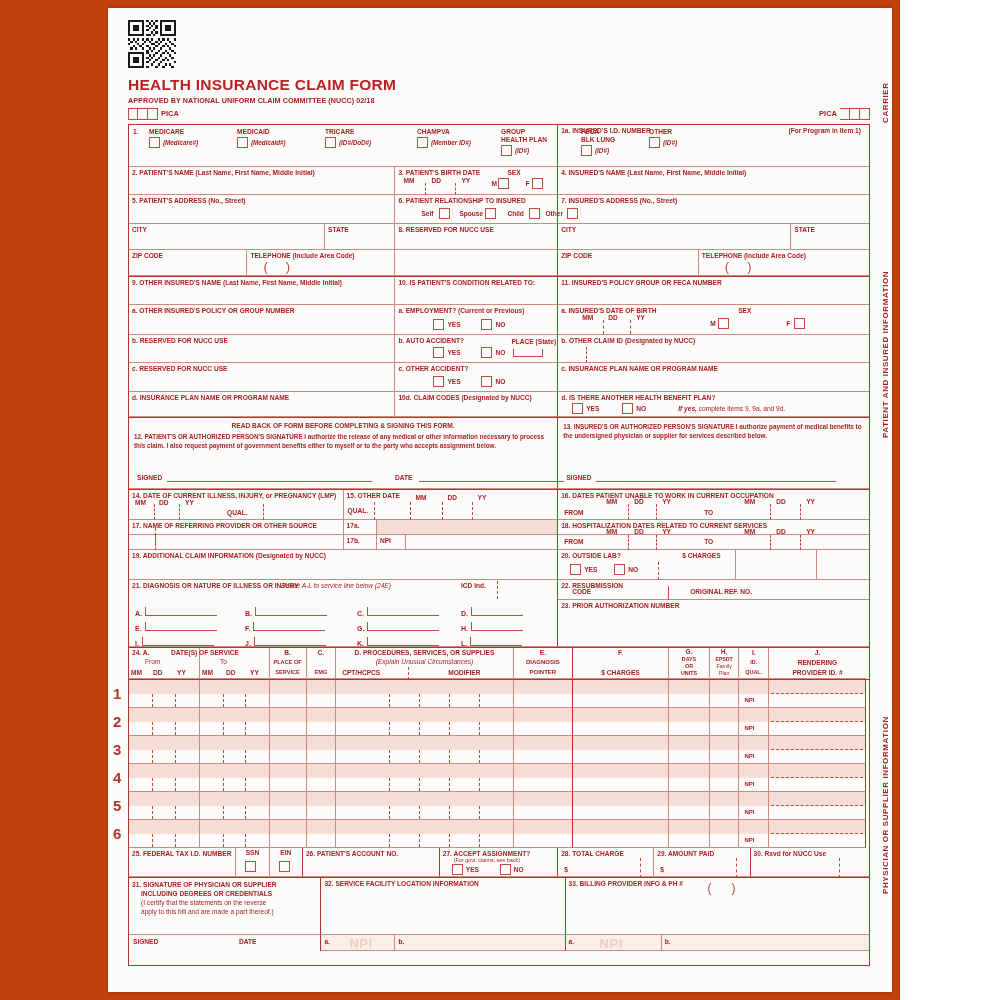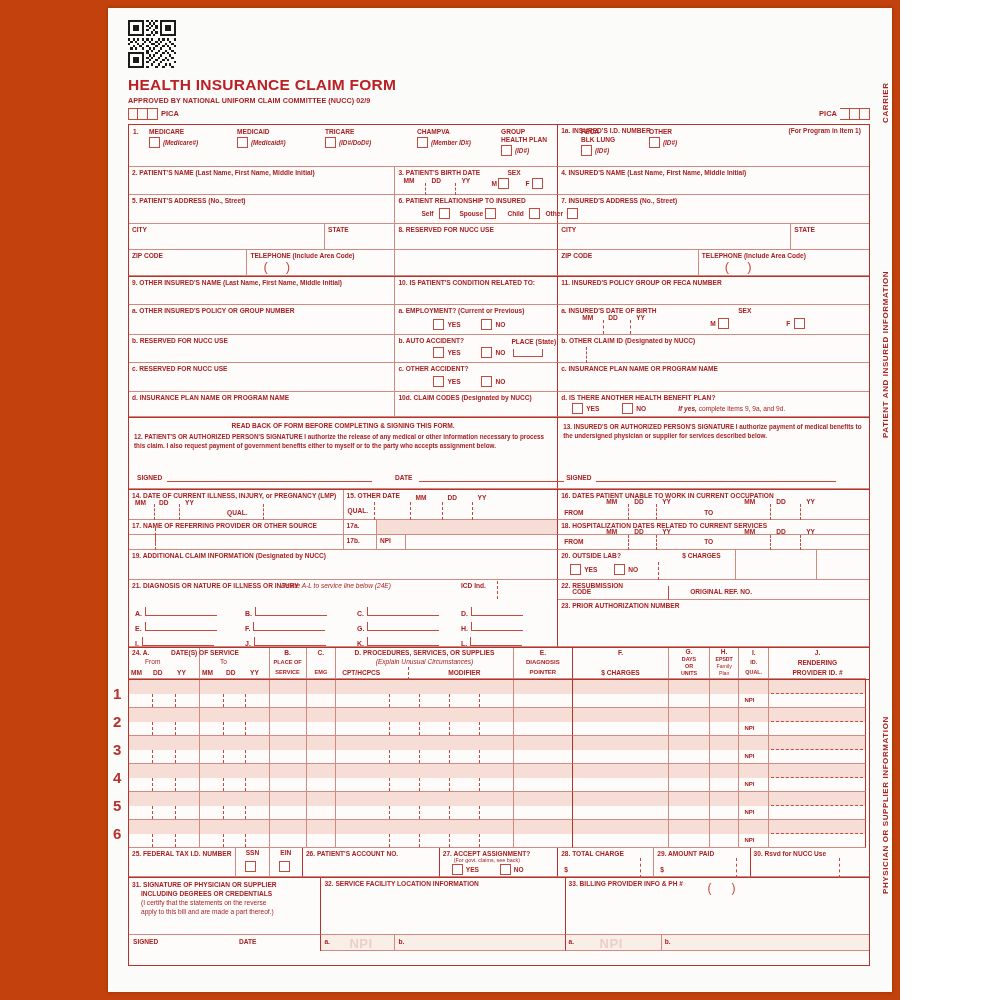--- a/index.html
+++ b/index.html
@@ -209,21 +209,21 @@
             <rect x="18" y="19" width="1" height="1"></rect>
         <rect x="8" y="20" width="1" height="1"></rect>
             <rect x="12" y="20" width="1" height="1"></rect>
             <rect x="15" y="20" width="1" height="1"></rect>
             <rect x="19" y="20" width="1" height="1"></rect>
       </g>
     </svg>
   </div>
 
   <div id="title">HEALTH INSURANCE CLAIM FORM</div>
-  <div id="approved">APPROVED BY NATIONAL UNIFORM CLAIM COMMITTEE (NUCC) 02/9</div>
+  <div id="approved">APPROVED BY NATIONAL UNIFORM CLAIM COMMITTEE (NUCC) 02/18</div>
 
   <div id="picaL">
     <div class="picabox"></div>
     <div class="picabox"></div>
     <div class="picabox"></div>
     <div class="picalbl">PICA</div>
   </div>
   <div id="picaR">
     <div class="picalbl">PICA</div>
     <div class="picabox"></div>

